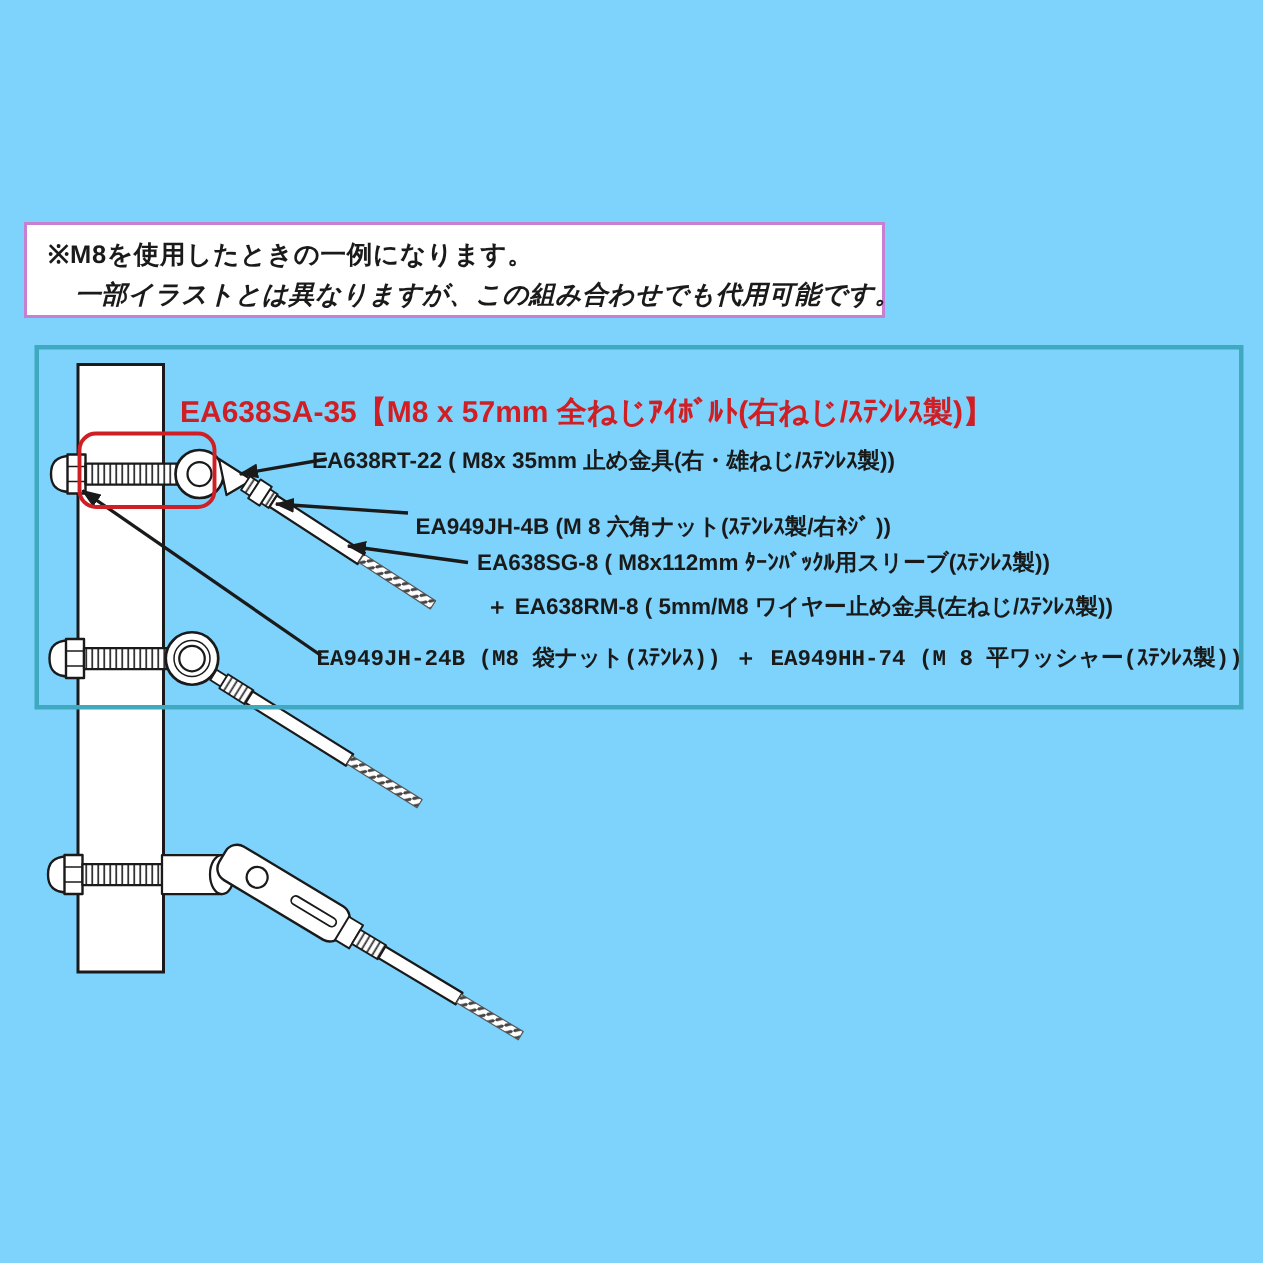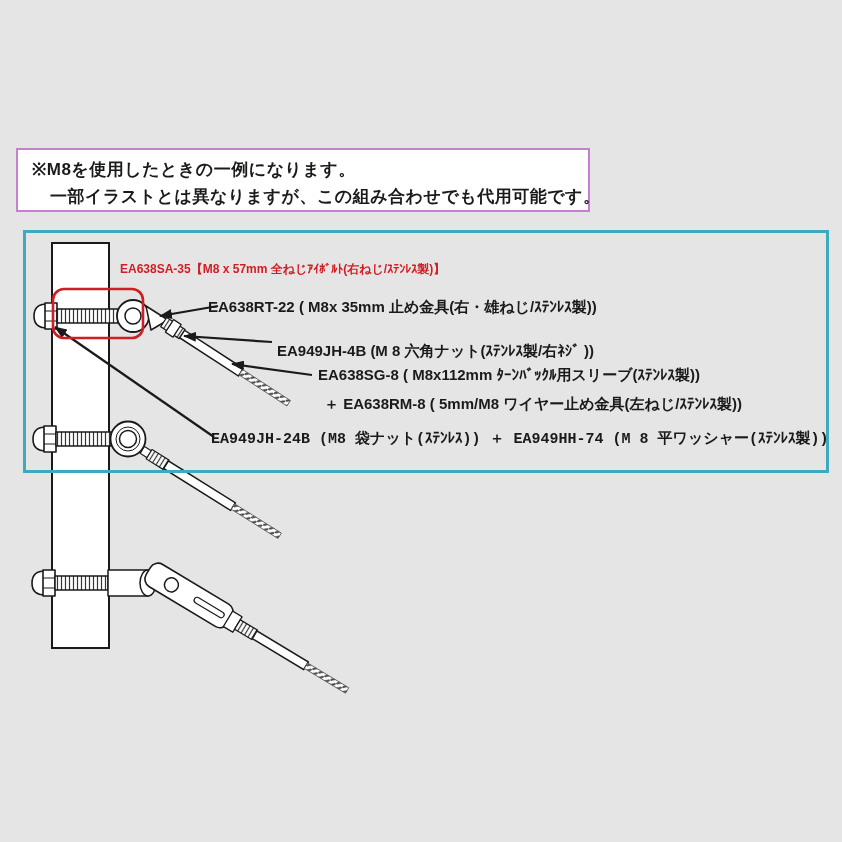--- a/index.html
+++ b/index.html
@@ -3,43 +3,43 @@
 <meta charset="utf-8">
 <style>
   :root{
     --accent-pink:#c77fd2;
     --accent-blue:#3faabf;
     --accent-red:#d01f24;
     --ink:#1a1a1a;
   }
   html,body{margin:0;padding:0;background:#fff;}
   .page{
-    position:relative;width:842px;height:842px;background:#e5e5e5;overflow:hidden;
+    position:relative;width:842px;height:842px;background:#7dd3fc;overflow:hidden;
     font-family:"Liberation Sans", sans-serif;
   }
   .note-box{
     position:absolute;left:16px;top:148px;width:570px;height:60px;
     border:2px solid var(--accent-pink);background:#fff;
   }
   .note-line{
     position:absolute;font-weight:700;color:var(--ink);
     font-size:17px;letter-spacing:0.5px;white-space:nowrap;
   }
   .note-line.l1{left:14px;top:7px;}
-  .note-line.l2{left:32px;top:35px;}
+  .note-line.l2{left:32px;top:35px;font-style:italic;}
   .diagram-frame{
     position:absolute;left:23px;top:230px;width:800px;height:237px;
     border:3px solid var(--accent-blue);z-index:2;pointer-events:none;
   }
   svg.drawing{position:absolute;left:0;top:0;z-index:1;}
   .part-label{
     position:absolute;z-index:3;font-weight:700;color:var(--ink);
     font-size:15px;white-space:nowrap;letter-spacing:0px;
   }
-  .part-label.red{color:var(--accent-red);font-size:12px;}
+  .part-label.red{color:var(--accent-red);font-size:20px;}
   .lbl-0{left:120px;top:261px;}
   .lbl-1{left:208px;top:298px;}
   .lbl-2{left:277px;top:332px;margin-top:10px;}
   .lbl-3{left:318px;top:366px;}
   .lbl-4{left:324px;top:395px;}
   .lbl-5{left:211px;top:429px;font-family:Liberation Mono, monospace;}
 </style>
 </head>
 <body>
 

